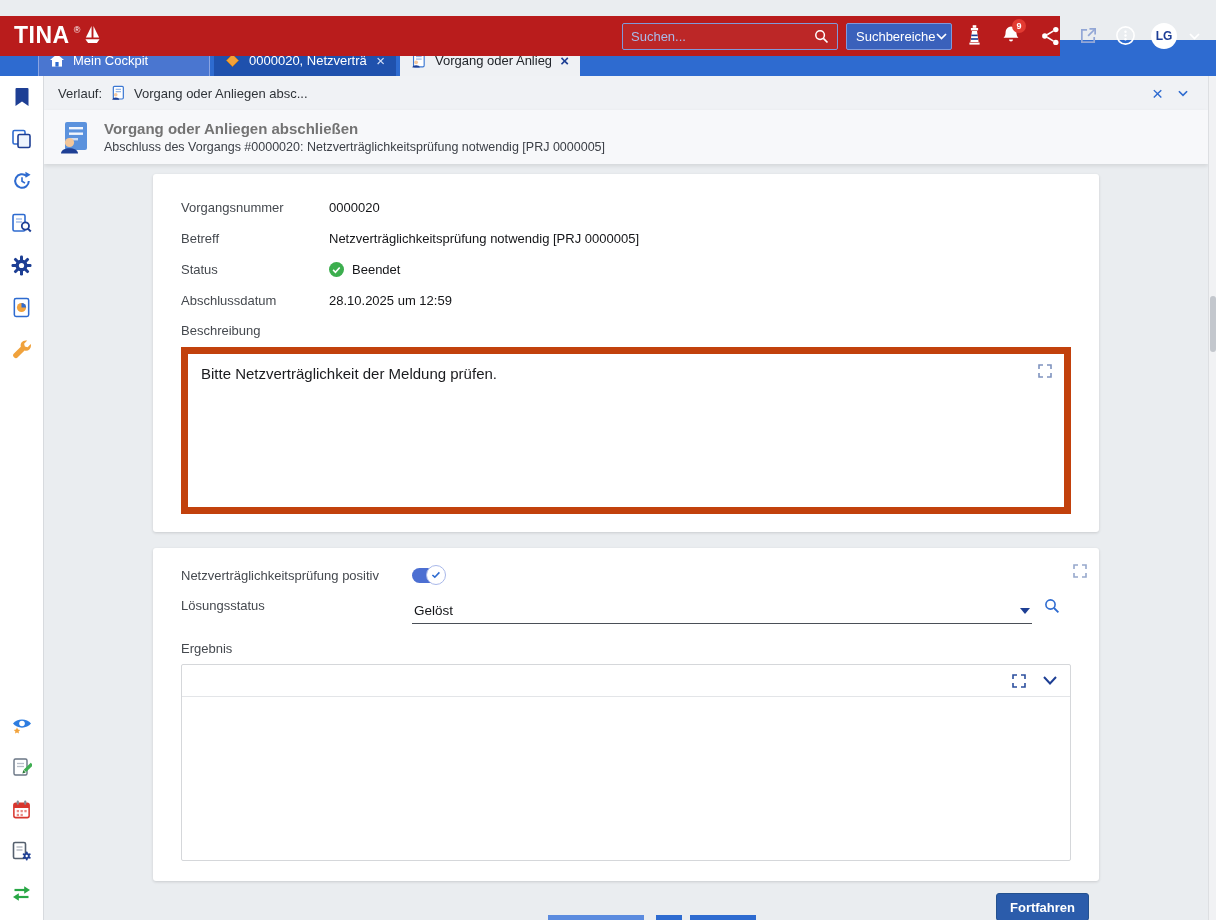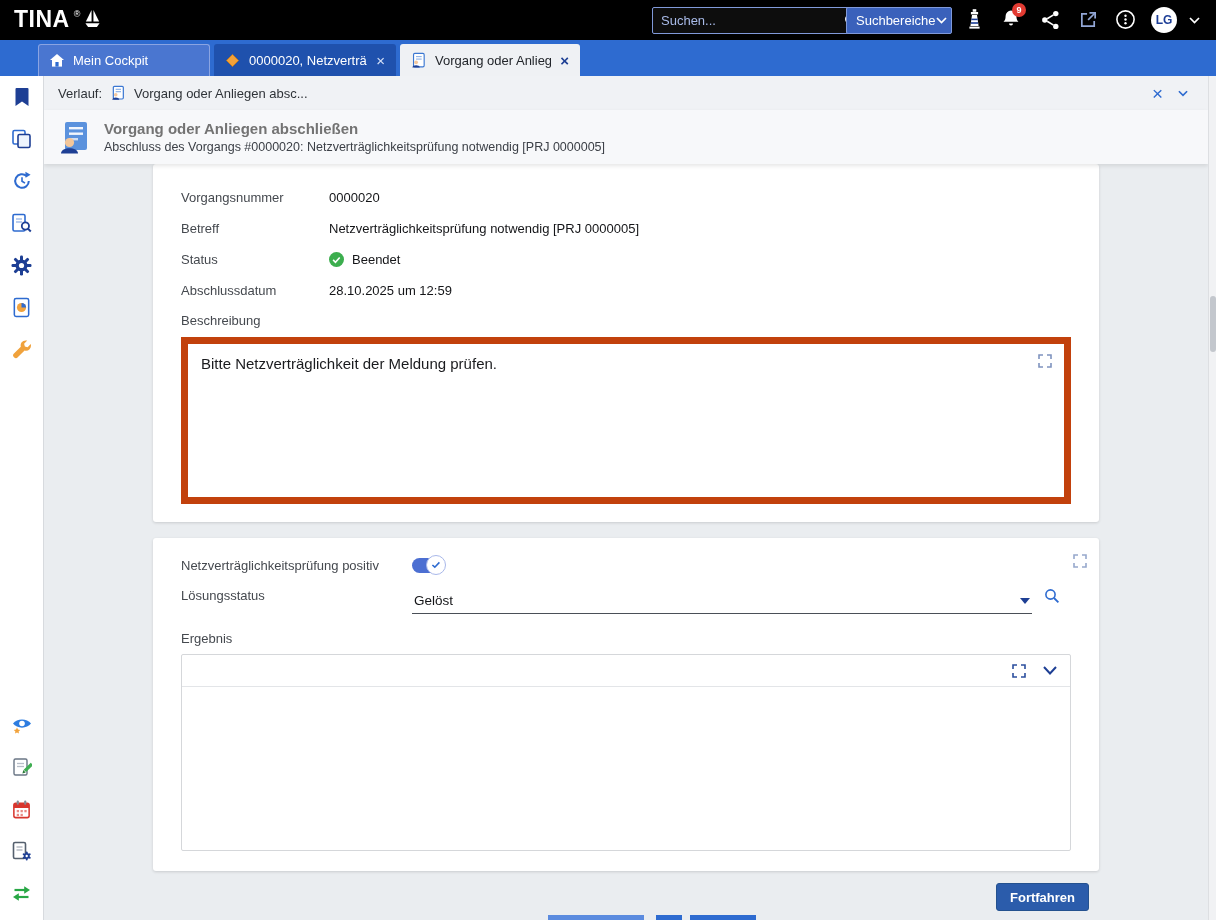--- a/index.html
+++ b/index.html
@@ -2,26 +2,26 @@
 <html><head>
 <meta charset="utf-8">
 <style>
   * { margin:0; padding:0; box-sizing:border-box; }
   html,body { width:1216px; height:920px; }
   body { position:relative; font-family:"Liberation Sans", sans-serif; background:#eaedf0; overflow:hidden; }
   svg { display:block; }
   input,button { font-family:inherit; }
 
   
-  .topbar { position:absolute; left:0; top:0; width:1216px; height:40px; background:#000000; color:#fff; z-index:10; }
+  .topbar { position:absolute; left:0; top:16px; width:1060px; height:40px; background:#b91c1c; color:#fff; z-index:10; }
   .logo { position:absolute; left:14px; top:6px; display:flex; align-items:flex-start; gap:4px; }
   .logo-text { font-size:23px; font-weight:bold; letter-spacing:.5px; line-height:27px; }
   .logo-sup { font-size:9px; margin-top:3px; }
   .logo-boat { margin-top:3px; }
-  .search { position:absolute; left:622px; top:7px; width:216px; height:27px; border:1px solid #8099d9; background:rgba(255,255,255,.05); display:flex; align-items:center; padding:0 8px; border-radius:2px;margin-left:30px; }
+  .search { position:absolute; left:622px; top:7px; width:216px; height:27px; border:1px solid #8099d9; background:rgba(255,255,255,.05); display:flex; align-items:center; padding:0 8px; border-radius:2px; }
   .search input { flex:1; background:transparent; border:none; outline:none; color:#e8eefb; font-size:13px; }
   .search input::placeholder { color:#a9bbe9; }
   .scope { position:absolute; left:846px; top:7px; width:106px; height:27px; background:#3a61bb; border:1px solid #8099d9; border-radius:2px; display:flex; align-items:center; justify-content:space-between; padding:12px 9px; font-size:13px; cursor:pointer; }
   .tb-ico { position:absolute; cursor:pointer; }
   .bell-wrap { position:absolute; left:1001px; top:9px; cursor:pointer; }
   .badge { position:absolute; top:-6px; left:11px; min-width:14px; height:14px; border-radius:7px; background:#e23b32; color:#fff; font-size:9px; font-weight:bold; display:flex; align-items:center; justify-content:center; padding:0 3px; }
   .avatar { position:absolute; left:1151px; top:7px; width:26px; height:26px; border-radius:50%; background:#fff; color:#1c3d96; font-size:12px; font-weight:bold; display:flex; align-items:center; justify-content:center; cursor:pointer; }
 
   
   .tabbar { position:absolute; left:0; top:40px; width:1216px; height:36px; background:#2e6bd0; z-index:9; }
@@ -40,21 +40,21 @@
   .side-spacer { flex:1; }
 
   
   .main { position:absolute; left:44px; top:76px; width:1164px; height:844px; display:flex; flex-direction:column; background:#eaedf0; }
   .vbar { height:34px; background:#f0f2f5; display:flex; align-items:center; gap:8px; padding:0 14px; font-size:13px; color:#2f3338; flex:0 0 auto; }
   .vbar-right { margin-left:auto; display:flex; align-items:center; gap:15px; padding-right:6px; }
   .x-blue { color:#2e6bd0; font-size:19px; line-height:1; cursor:pointer; }
   .phead { height:54px; background:#f7f8fa; display:flex; align-items:center; gap:12px; padding:0 12px; box-shadow:0 2px 4px rgba(0,0,0,.10); position:relative; z-index:2; flex:0 0 auto; }
   .ph-title { font-size:15px; font-weight:bold; color:#737373; }
   .ph-sub { font-size:12.5px; color:#3c4047; margin-top:3px; }
-  .scroll { flex:1; overflow:hidden; display:flex; flex-direction:column; align-items:center; padding-top:0; }
+  .scroll { flex:1; overflow:hidden; display:flex; flex-direction:column; align-items:center; padding-top:10px; }
 
   .card { width:946px; background:#fff; border-radius:3px; box-shadow:0 1px 3px rgba(0,0,0,.14); flex:0 0 auto; }
   .card1 { padding:18px 28px; }
   .field-row { height:31px; display:flex; align-items:center; font-size:13px; }
   .f-label { width:148px; color:#45494f; flex:0 0 auto; }
   .f-value { color:#141518; display:flex; align-items:center; }
   .status-dot { width:15px; height:15px; border-radius:50%; background:#3cae4e; display:inline-flex; align-items:center; justify-content:center; margin-right:8px; }
   .desc-label { font-size:13px; color:#45494f; height:24px; display:flex; align-items:center; margin-top:2px; }
   .textbox { position:relative; margin-top:5px; height:167px; border:7px solid #c2410c; border-radius:0; padding:11px 13px; font-size:15px; color:#1a1b1e; cursor:text; }
   .expand { position:absolute; cursor:pointer; }

